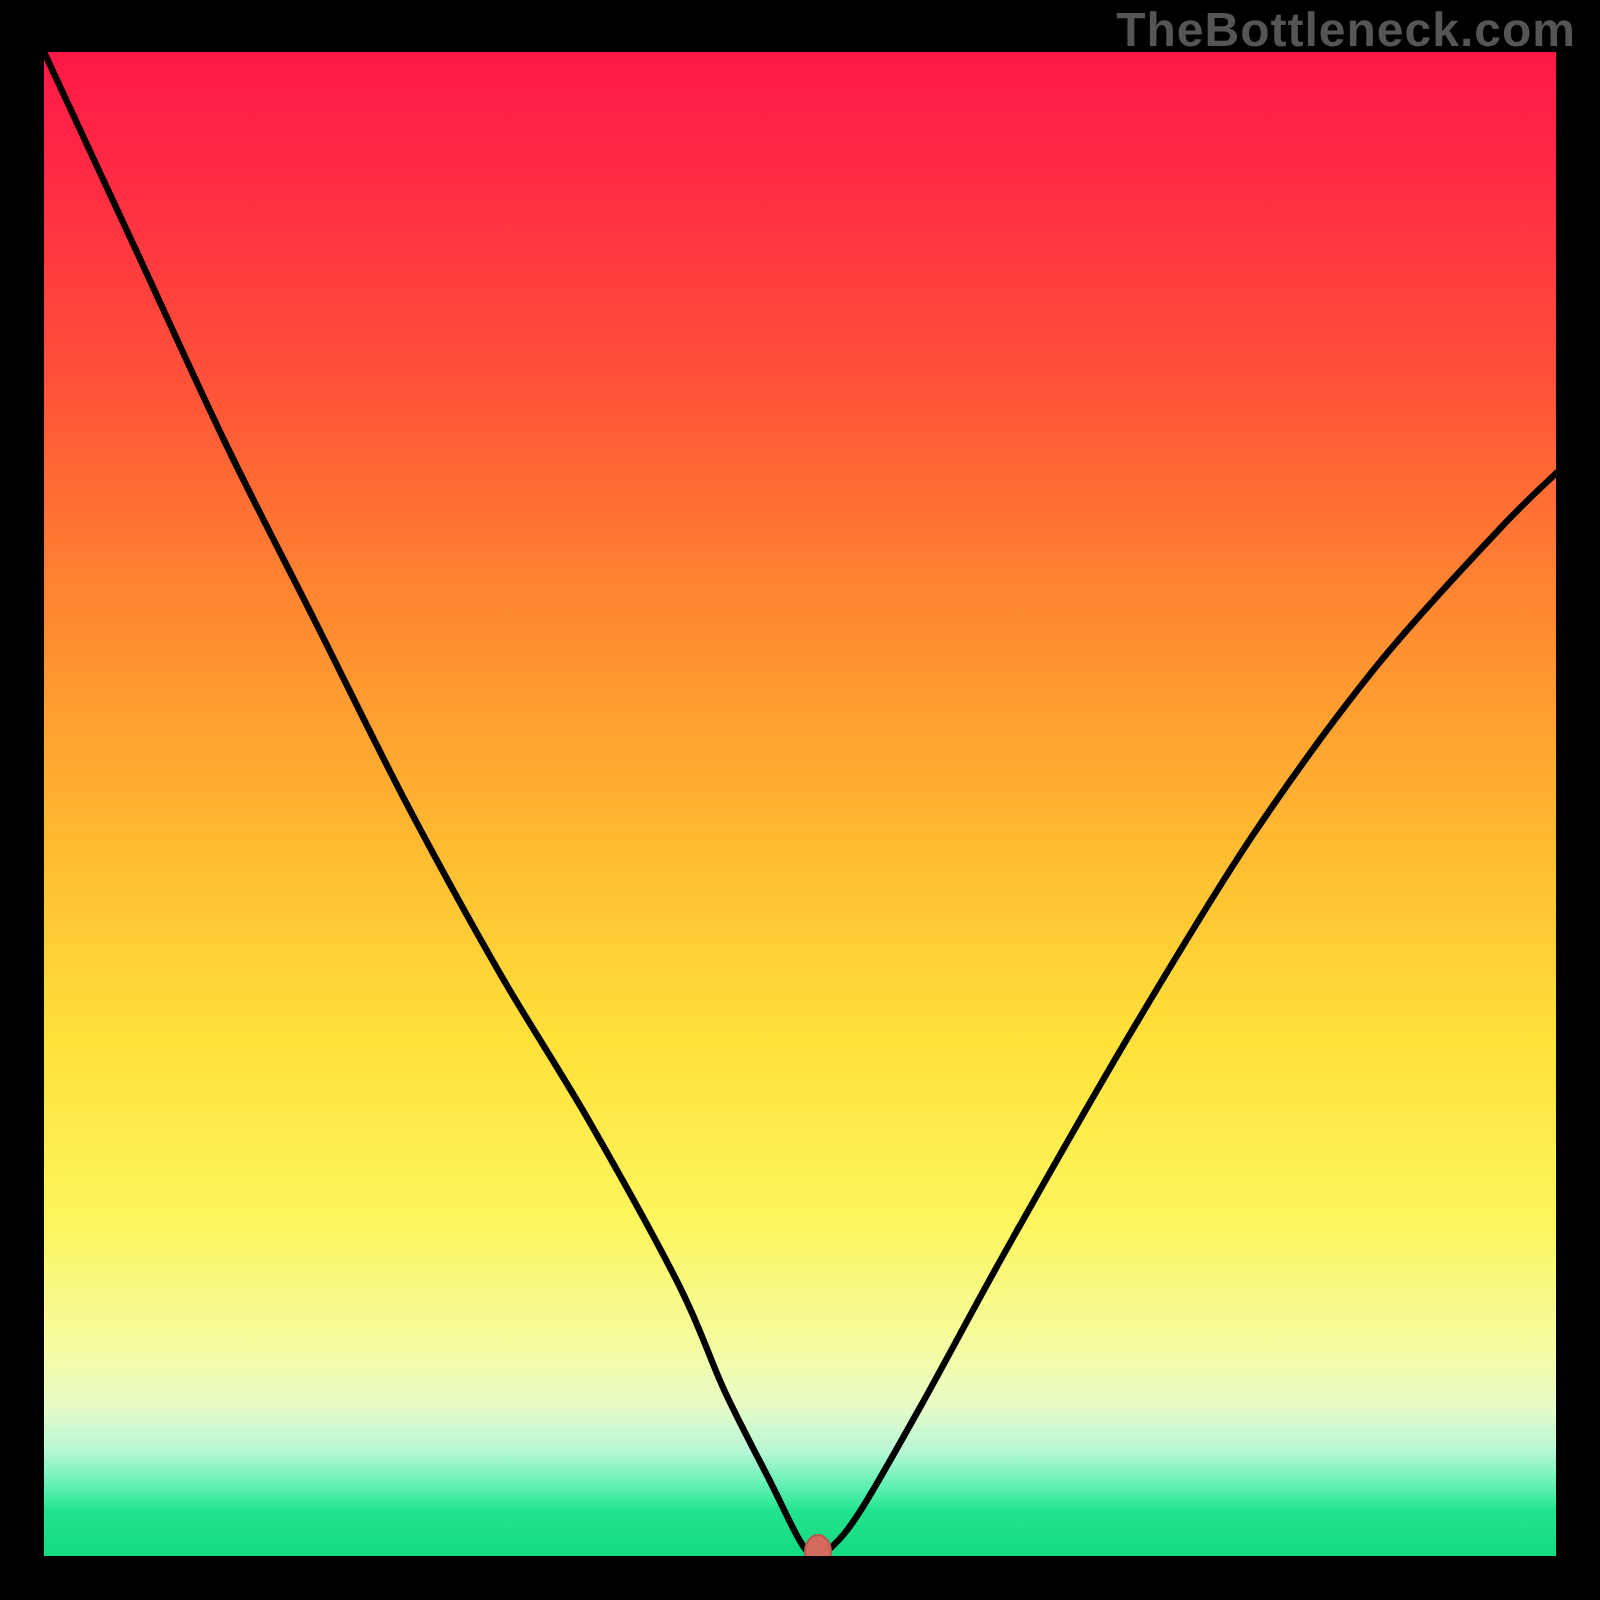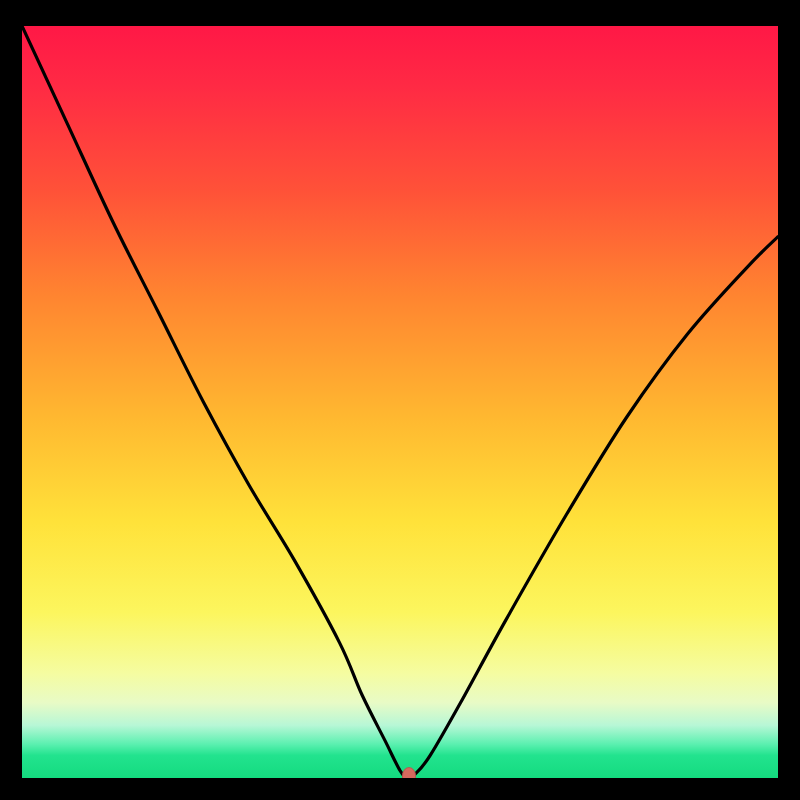--- a/index.html
+++ b/index.html
@@ -69,20 +69,21 @@
     background: #d46a5e;
     box-shadow: 0 0 0 1px rgba(0,0,0,0.15) inset;
     transform: translate(-50%, -50%);
   }
 </style>
 </head>
 <body>
 
 <div class="frame">
 
+  <div class="watermark">TheBottleneck.com</div>
 
   <div class="plot">
     <div class="gradient"></div>
 
     <svg class="curve" viewBox="0 0 756 752" preserveAspectRatio="none">
       <path id="curve-path" fill="none" stroke="#000" stroke-width="3.2" stroke-linecap="round" stroke-linejoin="round" d="M 0.0 0.0 C 7.6 16.3, 30.2 65.2, 45.4 97.8 C 60.5 130.3, 75.6 164.2, 90.7 195.5 C 105.8 226.9, 121.0 255.7, 136.1 285.8 C 151.2 315.8, 166.3 347.2, 181.4 376.0 C 196.6 404.8, 211.7 432.4, 226.8 458.7 C 241.9 485.0, 257.0 507.6, 272.2 533.9 C 287.3 560.2, 306.2 594.1, 317.5 616.6 C 328.9 639.2, 332.6 653.0, 340.2 669.3 C 347.8 685.6, 356.6 701.9, 362.9 714.4 C 369.2 726.9, 374.2 738.2, 378.0 744.5 C 381.8 750.7, 383.0 751.4, 385.6 752.0 C 388.1 752.6, 389.3 752.0, 393.1 748.2 C 396.9 744.5, 400.7 741.3, 408.2 729.4 C 415.8 717.5, 425.9 699.4, 438.5 676.8 C 451.1 654.2, 466.2 625.4, 483.8 594.1 C 501.5 562.7, 524.2 522.6, 544.3 488.8 C 564.5 455.0, 584.6 421.1, 604.8 391.0 C 625.0 361.0, 645.1 333.4, 665.3 308.3 C 685.4 283.3, 710.6 256.9, 725.8 240.6 C 740.9 224.3, 751.0 215.6, 756.0 210.6"></path>
     </svg>
 
     <div class="marker" id="marker" style="left: 387.072px; top: 750.496px;"></div>
   </div>

